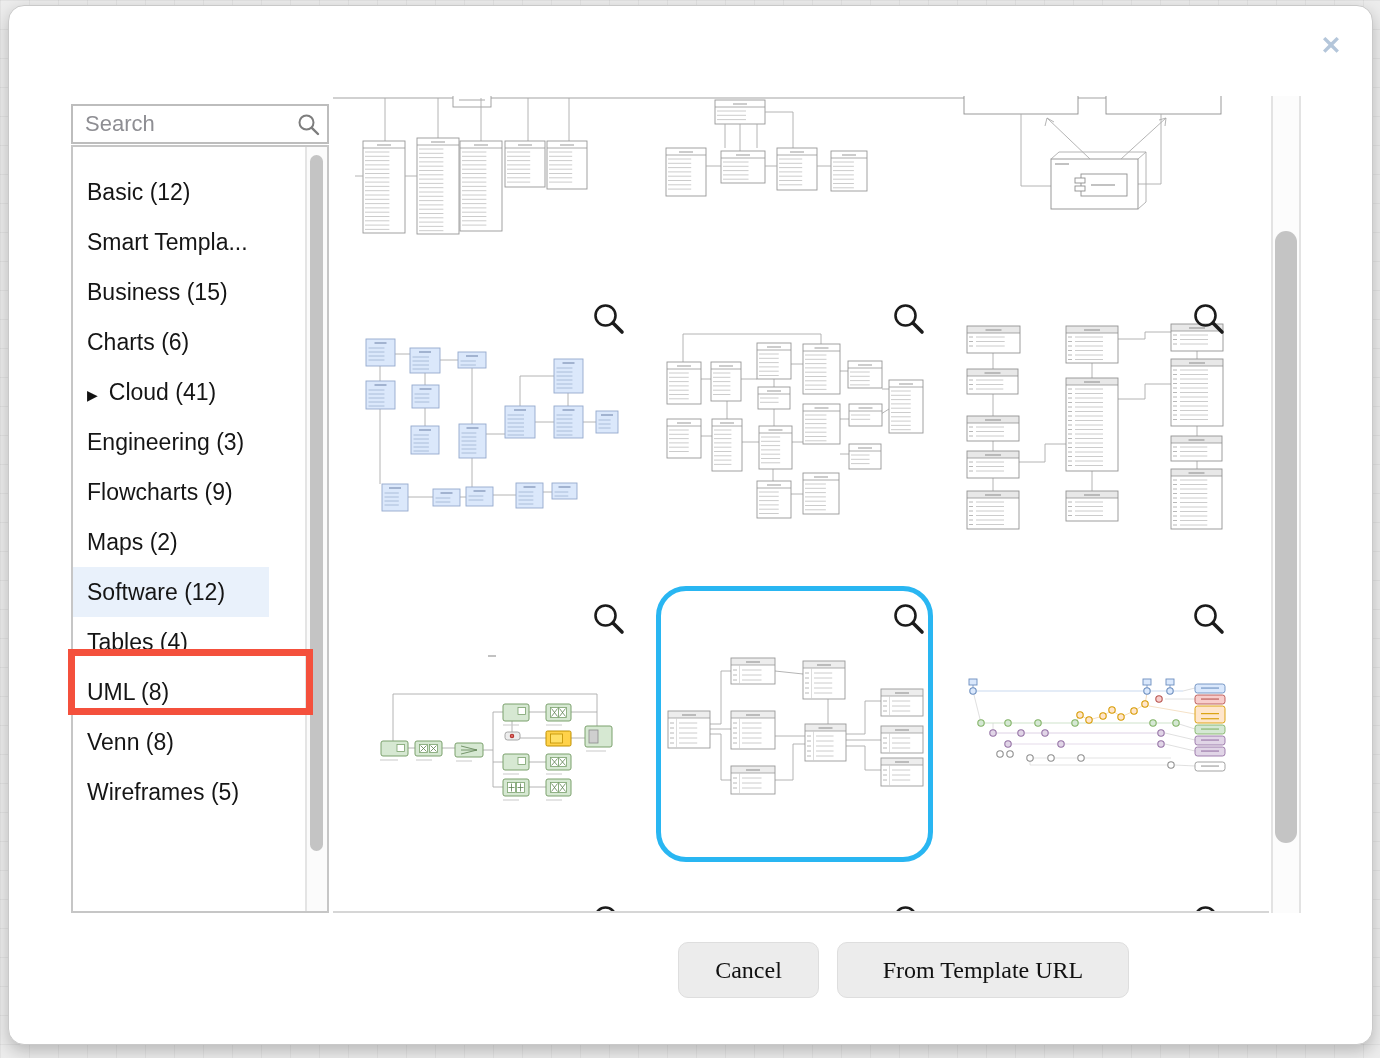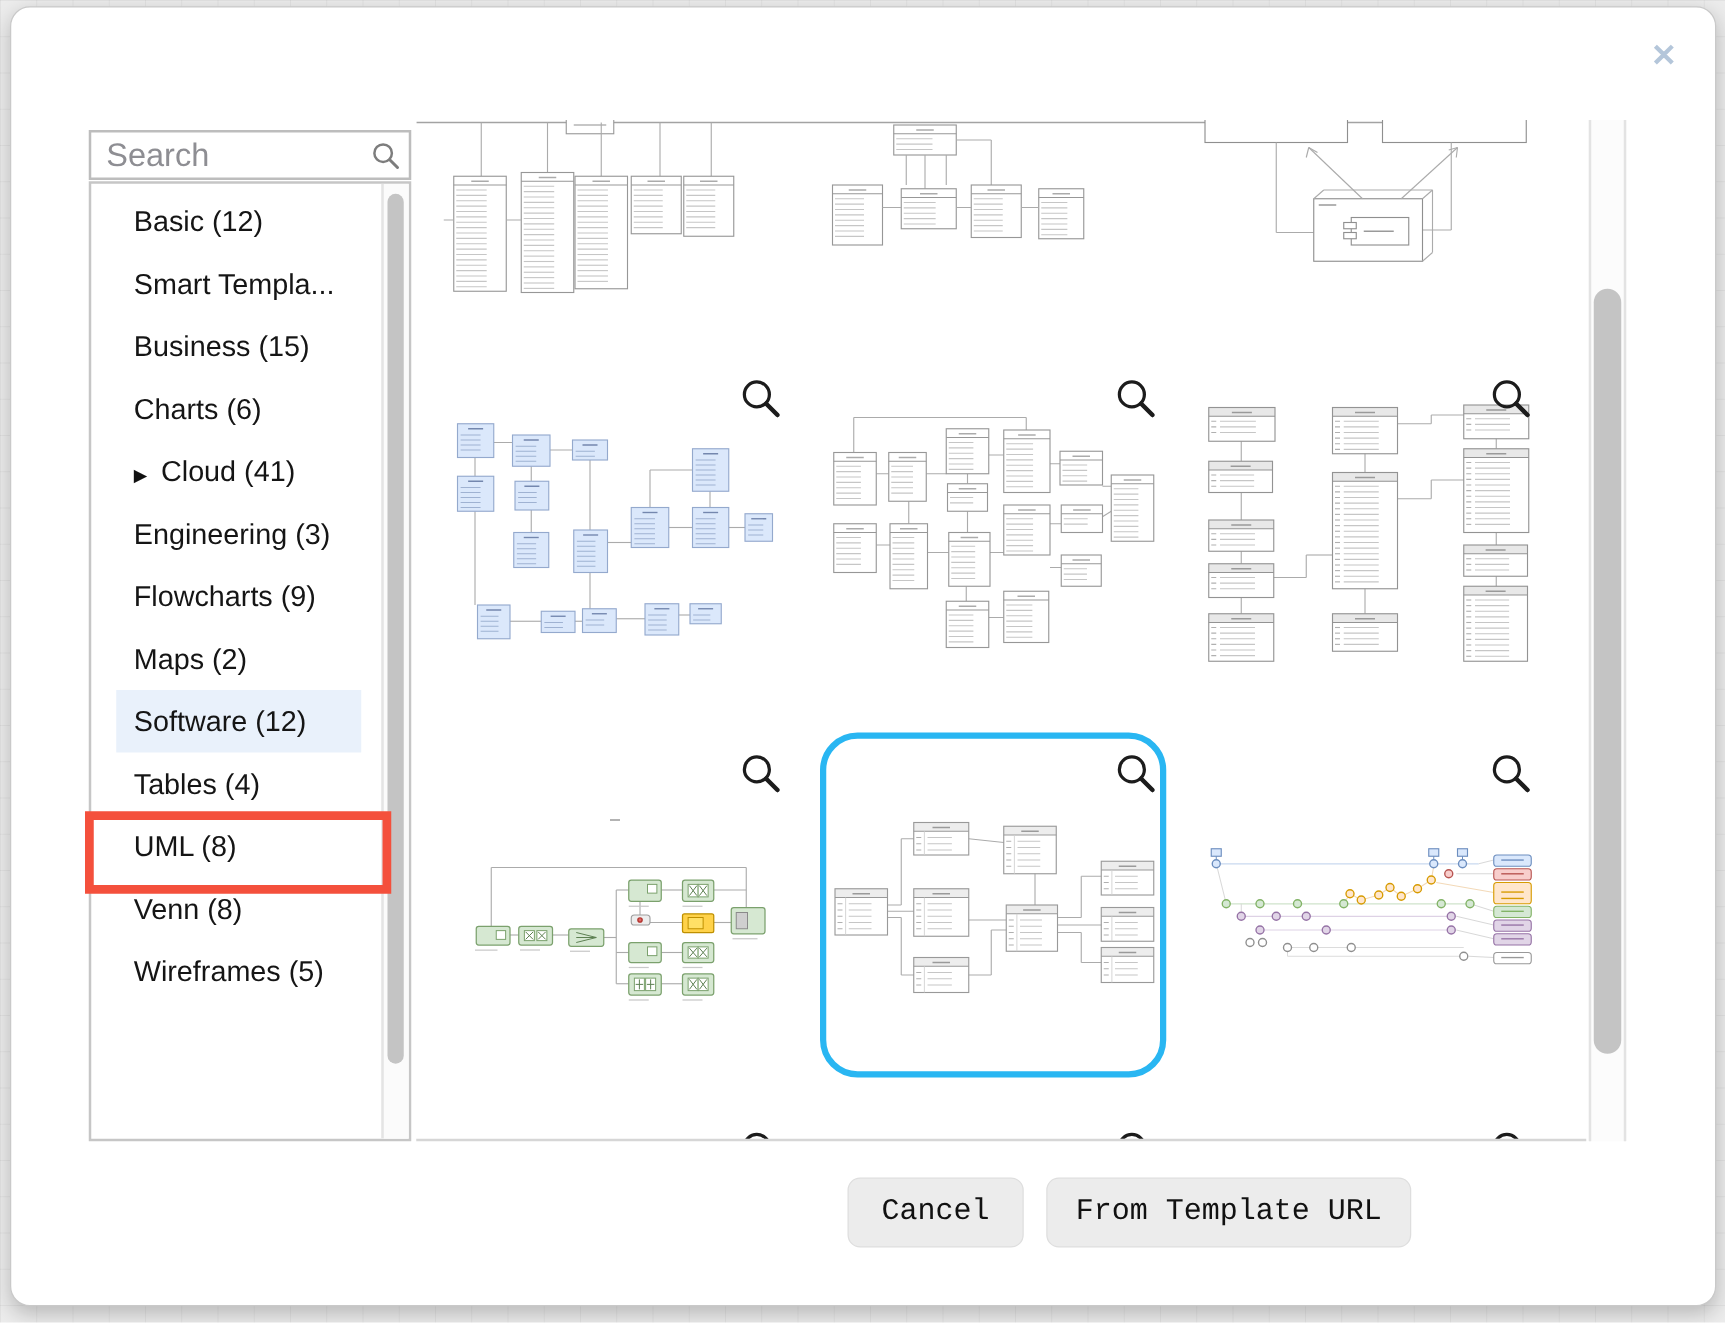--- a/index.html
+++ b/index.html
@@ -21,30 +21,30 @@
     color:#b4c6da;font-size:25px;font-weight:700;line-height:30px;text-align:center;
     cursor:pointer;user-select:none;
   }
   
   .search-box{
     position:absolute;left:62px;top:98px;width:258px;height:40px;
     border:2px solid #bdbdbd;box-sizing:border-box;background:#fff;
   }
   .search-box input{
     position:absolute;left:0;top:0;width:215px;height:36px;border:none;outline:none;
-    font-family:"Liberation Sans",sans-serif;font-size:26px;color:#222;padding:0 0 0 12px;
+    font-family:"Liberation Sans",sans-serif;font-size:22px;color:#222;padding:0 0 0 12px;
     background:transparent;
   }
   .search-box input::placeholder{color:#8e8e93;}
   .search-icon{position:absolute;right:7px;top:7px;width:23px;height:23px;}
   .cat-list{
     position:absolute;left:62px;top:139px;width:258px;height:768px;
     border:2px solid #c6c6c6;box-sizing:border-box;background:#fff;overflow:hidden;
   }
-  .cat-items{position:absolute;left:0;top:5px;width:196px;margin-left:20px;}
+  .cat-items{position:absolute;left:0;top:20px;width:196px;}
   .cat-item{
     height:50px;line-height:50px;padding-left:14px;font-size:23px;color:#151515;
     white-space:nowrap;cursor:pointer;
   }
   .cat-item.selected{background:#e9f1fb;}
   .cat-item .arrow{font-size:14px;margin-right:11px;color:#111;}
   .cat-scroll{
     position:absolute;right:0;top:0;width:22px;height:100%;
     border-left:2px solid #e4e4e4;background:#fbfbfb;box-sizing:border-box;
   }
@@ -72,21 +72,21 @@
   .cell svg{position:absolute;left:0;top:0;}
   .zoom-icon{position:absolute;left:259px;top:8px;width:34px;height:34px;cursor:pointer;}
   .zoom-cut{position:absolute;width:34px;height:34px;cursor:pointer;}
   .sel-frame{
     position:absolute;left:23px;top:-8px;width:277px;height:276px;box-sizing:border-box;
     border:5px solid #29b6f2;border-radius:30px;pointer-events:none;
   }
   
   .btn{
     position:absolute;top:936px;height:56px;border-radius:10px;border:1px solid #dedede;
-    background:#ececec;font-family:Liberation Mono, monospace;font-size:24px;color:#111;
+    background:#ececec;font-family:Liberation Serif, serif;font-size:24px;color:#111;
     text-align:center;line-height:54px;cursor:pointer;box-sizing:border-box;
   }
   .btn-cancel{left:669px;width:141px;}
   .btn-url{left:828px;width:292px;}
   .btn-insert{left:1142px;width:135px;background:#29b6f2;border-color:#29b6f2;color:#fff;font-weight:600;}
 </style>
 </head>
 <body>
 
 <div class="dialog">

